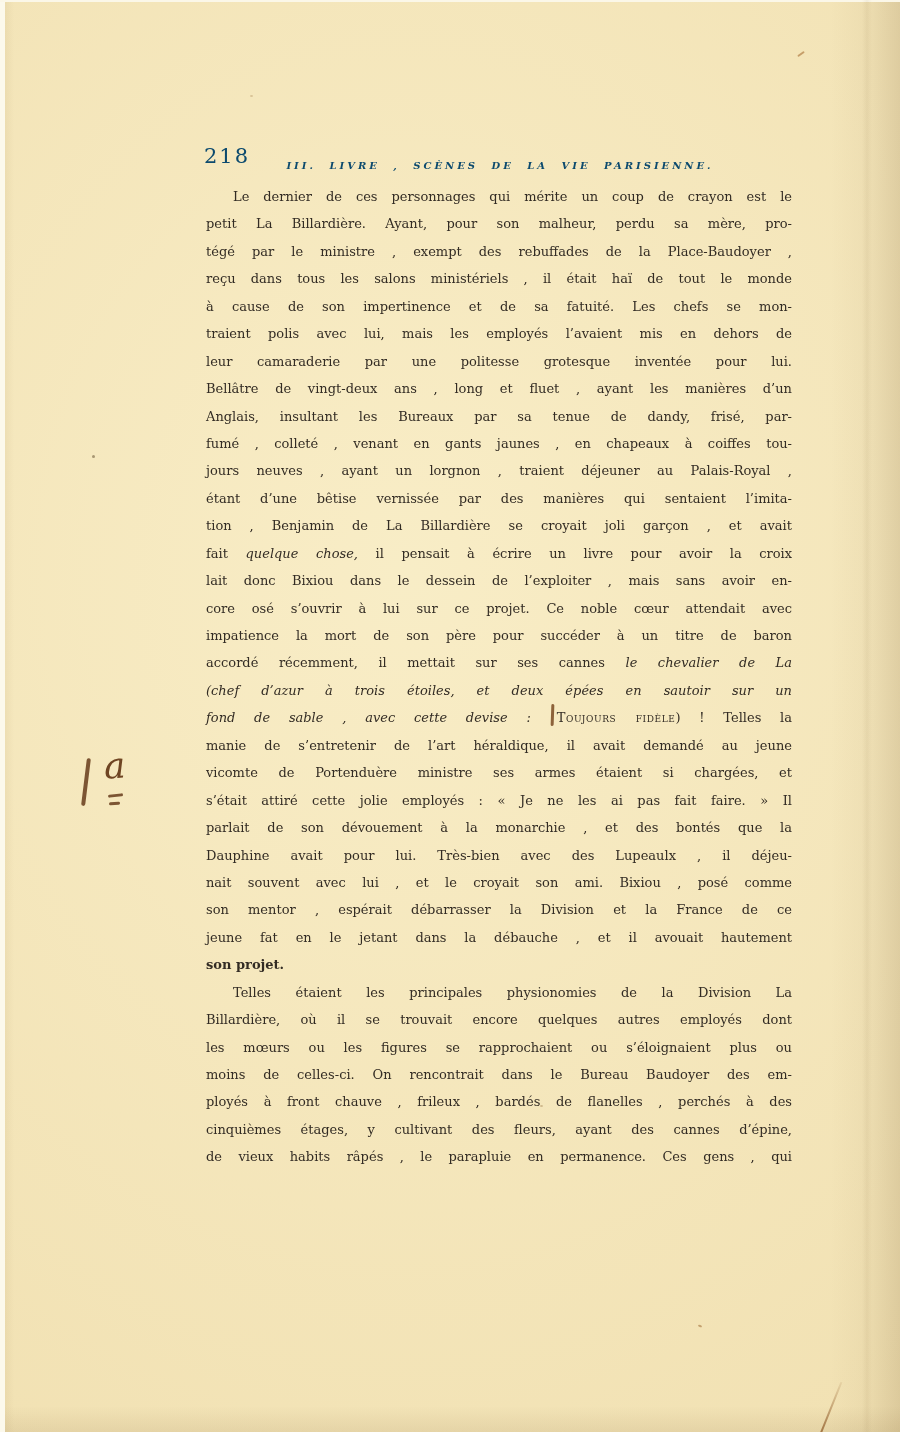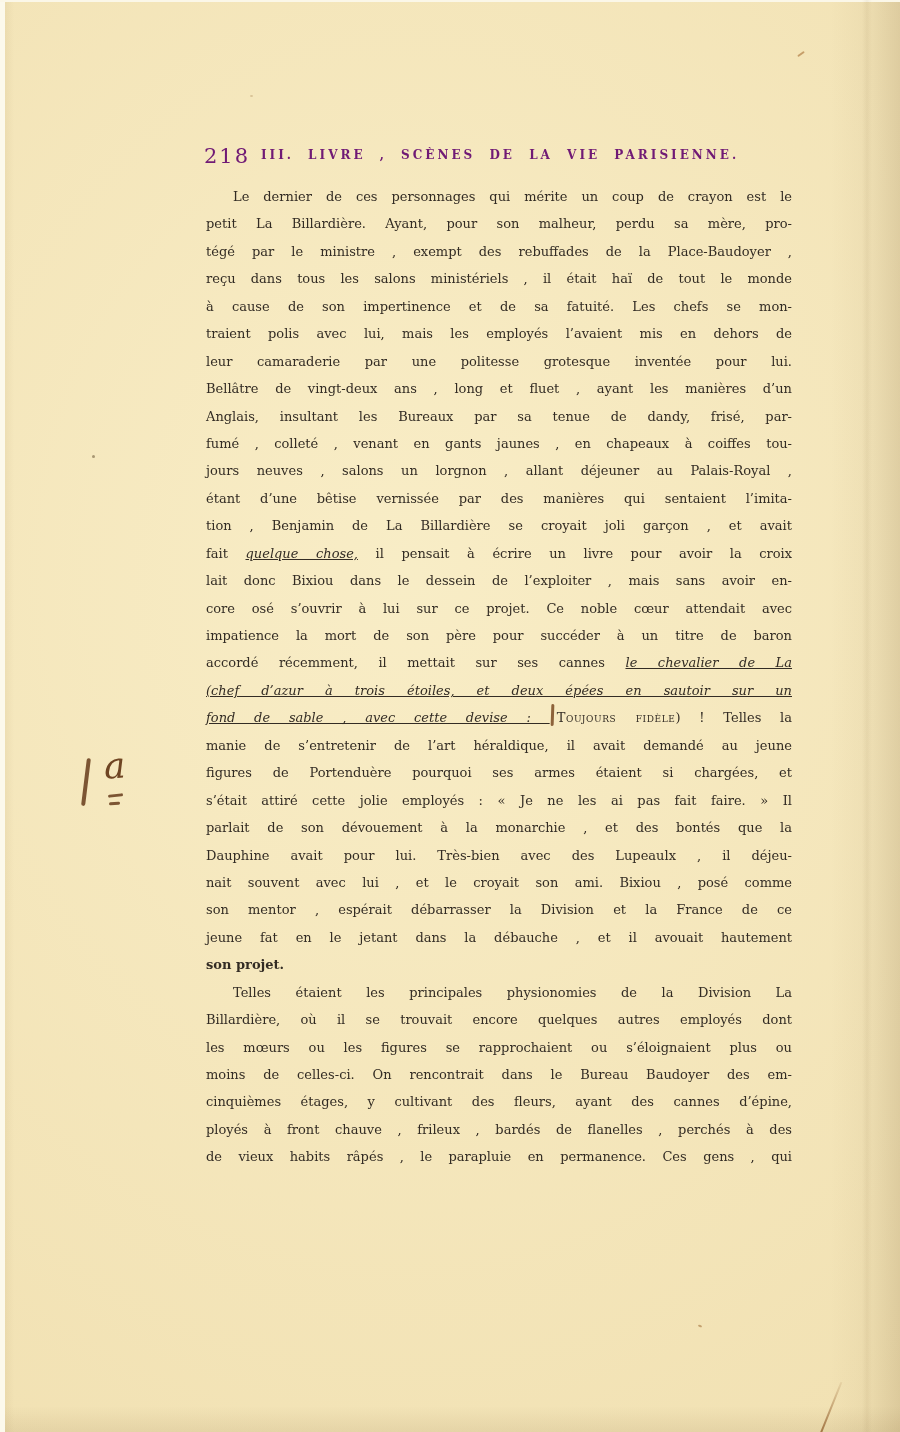--- a/index.html
+++ b/index.html
@@ -17,46 +17,47 @@
       radial-gradient(ellipse 120% 90% at 45% 40%, rgba(255,250,225,0.35), rgba(190,150,80,0.10)),
       #f5e6b8;
   }
   .edge-left{position:absolute;left:0;top:0;width:5px;height:100%;background:#fcf9ec;}
   .edge-top{position:absolute;left:0;top:0;width:100%;height:2px;background:#fbf7e8;}
   .crease{position:absolute;top:0;right:28px;width:10px;height:100%;
     background:linear-gradient(90deg,rgba(0,0,0,0)0%,rgba(120,90,45,0.07)50%,rgba(0,0,0,0)100%);}
 
   .header-row{
     position:absolute;left:178px;top:144px;width:614px;height:30px;
-    color:#701a75;
+    color:#0c4a6e;
   }
   .page-number{
     position:absolute;left:26px;top:0;
     font-size:21px;letter-spacing:2px;
   }
   .running-title{
-    position:absolute;left:70px;right:40px;top:4px;text-align:center;
-    font-size:12px;letter-spacing:3px;word-spacing:7px;font-weight:bold;
+    position:absolute;left:70px;right:40px;top:16px;text-align:center;
+    font-size:10px;letter-spacing:3px;word-spacing:7px;font-weight:bold;
     white-space:nowrap;
+    font-style:italic;
   }
 
   .text-block{
     position:absolute;left:178px;top:183px;width:614px;
     color:#332c24;
   }
   .paragraph{margin:0;padding:0;}
   .line{
     height:27.45px;line-height:27.45px;
     font-size:13px;
     text-align:justify;text-align-last:justify;
     white-space:normal;overflow:visible;margin-left:28px;
   }
   .line.indent{text-indent:27px;}
   .line.last{text-align-last:left;font-weight:bold;}
-  .seg-italic{font-style:italic;text-decoration:underline;}
+  .seg-italic{font-style:italic;}
   .seg-smallcaps{font-variant:small-caps;letter-spacing:0.6px;}
   .ink-stroke{
     display:inline-block;width:3px;height:22px;background:#7a4a22;
     vertical-align:-4px;margin:0 3px 0 1px;transform:rotate(2deg);
     border-radius:2px;opacity:0.85;
   }
 
   .marginalia{position:absolute;left:78px;top:746px;width:70px;height:100px;color:#6f4523;}
   .m-bar{position:absolute;left:6px;top:12px;width:3.5px;height:48px;background:#6f4523;
     border-radius:3px;transform:rotate(7deg);opacity:.9;}
@@ -95,47 +96,47 @@
       <div class="line indent"><span class="seg-normal">Le dernier de ces personnages qui mérite un coup de crayon est le</span></div>
       <div class="line"><span class="seg-normal">petit La Billardière. Ayant, pour son malheur, perdu sa mère, pro-</span></div>
       <div class="line"><span class="seg-normal">tégé par le ministre , exempt des rebuffades de la Place-Baudoyer ,</span></div>
       <div class="line"><span class="seg-normal">reçu dans tous les salons ministériels , il était haï de tout le monde</span></div>
       <div class="line"><span class="seg-normal">à cause de son impertinence et de sa fatuité. Les chefs se mon-</span></div>
       <div class="line"><span class="seg-normal">traient polis avec lui, mais les employés l’avaient mis en dehors de</span></div>
       <div class="line"><span class="seg-normal">leur camaraderie par une politesse grotesque inventée pour lui.</span></div>
       <div class="line"><span class="seg-normal">Bellâtre de vingt-deux ans , long et fluet , ayant les manières d’un</span></div>
       <div class="line"><span class="seg-normal">Anglais, insultant les Bureaux par sa tenue de dandy, frisé, par-</span></div>
       <div class="line"><span class="seg-normal">fumé , colleté , venant en gants jaunes , en chapeaux à coiffes tou-</span></div>
-      <div class="line"><span class="seg-normal">jours neuves , salons un lorgnon , allant déjeuner au Palais-Royal ,</span></div>
+      <div class="line"><span class="seg-normal">jours neuves , ayant un lorgnon , traient déjeuner au Palais-Royal ,</span></div>
       <div class="line"><span class="seg-normal">étant d’une bêtise vernissée par des manières qui sentaient l’imita-</span></div>
       <div class="line"><span class="seg-normal">tion , Benjamin de La Billardière se croyait joli garçon , et avait</span></div>
       <div class="line"><span class="seg-normal">fait </span><span class="seg-italic">quelque chose,</span><span class="seg-normal"> il pensait à écrire un livre pour avoir la croix</span></div>
       <div class="line"><span class="seg-normal">lait donc Bixiou dans le dessein de l’exploiter , mais sans avoir en-</span></div>
       <div class="line"><span class="seg-normal">core osé s’ouvrir à lui sur ce projet. Ce noble cœur attendait avec</span></div>
       <div class="line"><span class="seg-normal">impatience la mort de son père pour succéder à un titre de baron</span></div>
       <div class="line"><span class="seg-normal">accordé récemment, il mettait sur ses cannes </span><span class="seg-italic">le chevalier de La</span></div>
       <div class="line"><span class="seg-italic">(chef d’azur à trois étoiles, et deux épées en sautoir sur un</span></div>
       <div class="line"><span class="seg-italic">fond de sable , avec cette devise : </span><span class="ink-stroke"></span><span class="seg-smallcaps">Toujours fidèle</span><span class="seg-normal">) ! Telles la</span></div>
       <div class="line"><span class="seg-normal">manie de s’entretenir de l’art héraldique, il avait demandé au jeune</span></div>
-      <div class="line"><span class="seg-normal">figures de Portenduère pourquoi ses armes étaient si chargées, et</span></div>
+      <div class="line"><span class="seg-normal">vicomte de Portenduère ministre ses armes étaient si chargées, et</span></div>
       <div class="line"><span class="seg-normal">s’était attiré cette jolie employés : « Je ne les ai pas fait faire. » Il</span></div>
       <div class="line"><span class="seg-normal">parlait de son dévouement à la monarchie , et des bontés que la</span></div>
       <div class="line"><span class="seg-normal">Dauphine avait pour lui. Très-bien avec des Lupeaulx , il déjeu-</span></div>
       <div class="line"><span class="seg-normal">nait souvent avec lui , et le croyait son ami. Bixiou , posé comme</span></div>
       <div class="line"><span class="seg-normal">son mentor , espérait débarrasser la Division et la France de ce</span></div>
       <div class="line"><span class="seg-normal">jeune fat en le jetant dans la débauche , et il avouait hautement</span></div>
       <div class="line last"><span class="seg-normal">son projet.</span></div>
     </div>
     <div class="paragraph">
       <div class="line indent"><span class="seg-normal">Telles étaient les principales physionomies de la Division La</span></div>
       <div class="line"><span class="seg-normal">Billardière, où il se trouvait encore quelques autres employés dont</span></div>
       <div class="line"><span class="seg-normal">les mœurs ou les figures se rapprochaient ou s’éloignaient plus ou</span></div>
       <div class="line"><span class="seg-normal">moins de celles-ci. On rencontrait dans le Bureau Baudoyer des em-</span></div>
+      <div class="line"><span class="seg-normal">ployés à front chauve , frileux , bardés de flanelles , perchés à des</span></div>
       <div class="line"><span class="seg-normal">cinquièmes étages, y cultivant des fleurs, ayant des cannes d’épine,</span></div>
-      <div class="line"><span class="seg-normal">ployés à front chauve , frileux , bardés de flanelles , perchés à des</span></div>
       <div class="line"><span class="seg-normal">de vieux habits râpés , le parapluie en permanence. Ces gens , qui</span></div>
     </div>
   </div>
 
 <div class="marginalia">
   <span class="m-bar"></span>
   <span class="m-letter">a</span>
   <span class="m-under1"></span>
   <span class="m-under2"></span>
 </div>

